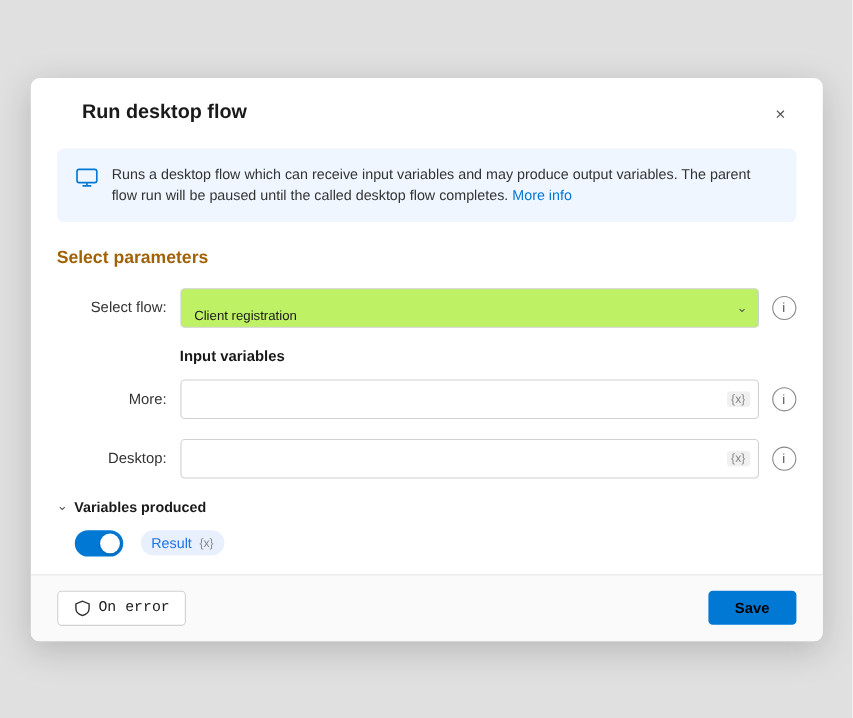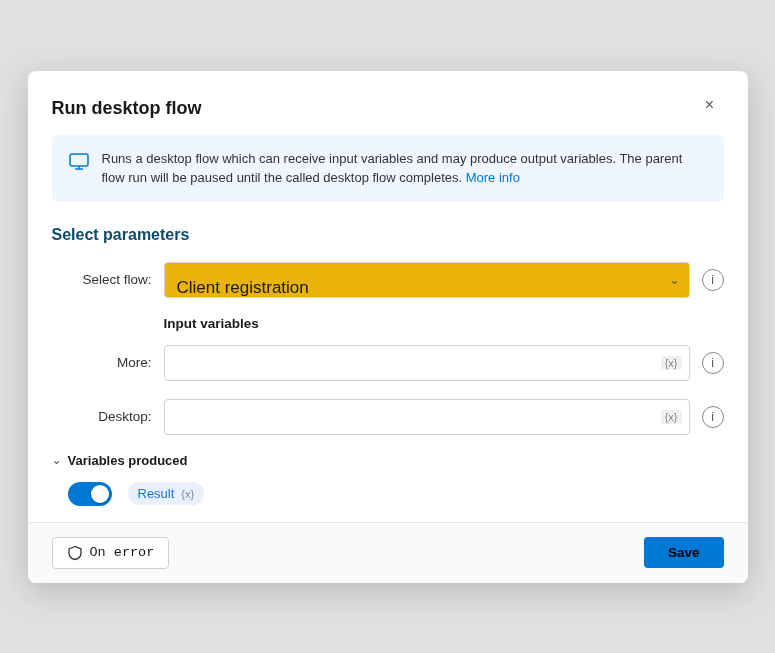--- a/index.html
+++ b/index.html
@@ -18,24 +18,25 @@
       background: #ffffff;
       border-radius: 8px;
       box-shadow: 0 8px 32px rgba(0,0,0,0.18);
       overflow: hidden;
       display: flex;
       flex-direction: column;
     }
 
     .dialog-header {
       display: flex;
-      align-items: flex-end;
+      align-items: flex-start;
       justify-content: space-between;
       padding: 20px 24px 16px 24px;
       border-bottom: none;
+      margin-left: 23px;
     }
 
     .dialog-title {
       font-size: 18px;
       font-weight: 600;
       color: #1a1a1a;
     }
 
     .close-btn {
       width: 28px;
@@ -79,21 +80,21 @@
     }
 
     .dialog-body {
       padding: 8px 24px 16px 24px;
       flex: 1;
     }
 
     .section-title {
       font-size: 16px;
       font-weight: 600;
-      color: #0c4a6e;
+      color: #a16207;
       margin-bottom: 18px;
     }
 
     .form-row {
       display: flex;
       align-items: center;
       margin-bottom: 18px;
       gap: 12px;
     }
 
@@ -111,23 +112,23 @@
       display: flex;
       align-items: center;
     }
 
     .select-field {
       width: 100%;
       height: 36px;
       border: 1px solid #d1d1d1;
       border-radius: 4px;
       padding: 15px 36px 0 12px;
-      font-size: 17px;
-      color: #1a1a1a;
-      background: #eab308;
+      font-size: 12px;
+      color: #1a1a1a;
+      background: #bef264;
       appearance: none;
       cursor: pointer;
       outline: none;
     }
 
     .chevron-icon {
       position: absolute;
       right: 10px;
       pointer-events: none;
       color: #555;

